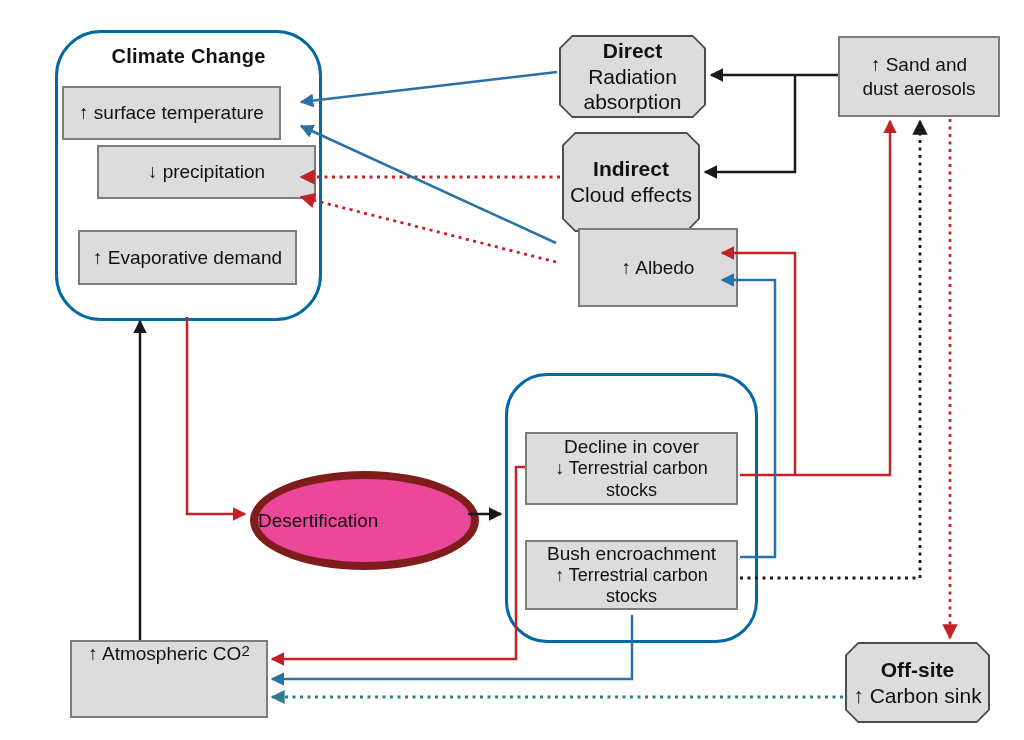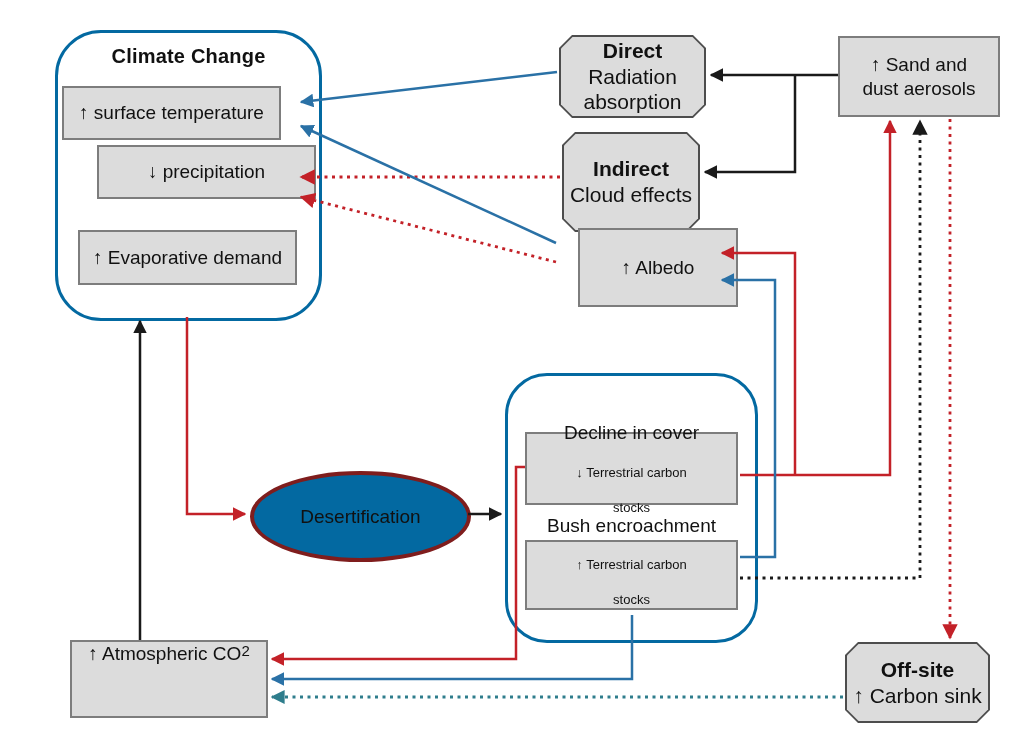--- a/index.html
+++ b/index.html
@@ -18,24 +18,24 @@
   }
   
   .oct{position:absolute;z-index:3;
     clip-path:polygon(13px 0,calc(100% - 13px) 0,100% 13px,100% calc(100% - 13px),calc(100% - 13px) 100%,13px 100%,0 calc(100% - 13px),0 13px);
     background:#4d4d4d;}
   .oct-inner{position:absolute;inset:2px;
     clip-path:polygon(11.5px 0,calc(100% - 11.5px) 0,100% 11.5px,100% calc(100% - 11.5px),calc(100% - 11.5px) 100%,11.5px 100%,0 calc(100% - 11.5px),0 11.5px);
     background:#dcdcdc;display:flex;flex-direction:column;align-items:center;justify-content:center;
     text-align:center;font-size:21px;line-height:1.22;}
   .bold{font-weight:bold;}
-  .sub-line{font-size:13px;line-height:1.2;margin-top:20px;}
+  .sub-line{font-size:18px;line-height:1.2;}
   .ellipse{
-    position:absolute;z-index:3;background:#0369a1;border:4px solid #7f1d1d;border-radius:50%;
-    display:flex;align-items:center;justify-content:center;font-size:19px;
+    position:absolute;z-index:3;background:#ec4899;border:8px solid #7f1d1d;border-radius:50%;
+    display:flex;align-items:center;font-size:19px;
   }
   .or-label{position:absolute;width:100%;text-align:center;font-size:19px;}
   .co2-sub{font-size:15px;}
   
   .connectors{position:absolute;left:0;top:0;z-index:6;pointer-events:none;}
   .ln{fill:none;stroke-width:2.5px;}
   .c-black{stroke:#1a1a1a;}
   .c-red{stroke:#c32128;}
   .c-blue{stroke:#2a71a6;}
   .c-teal{stroke:#2e7d8c;}

